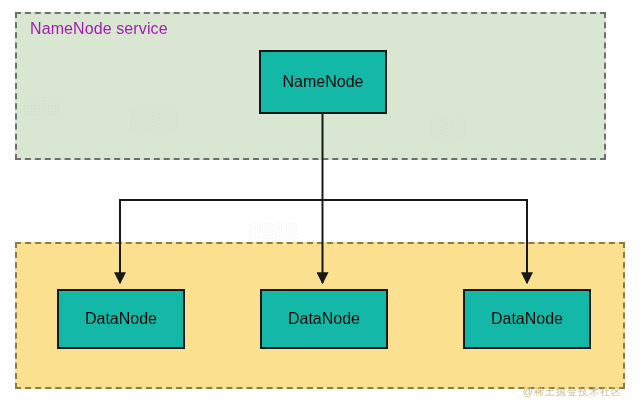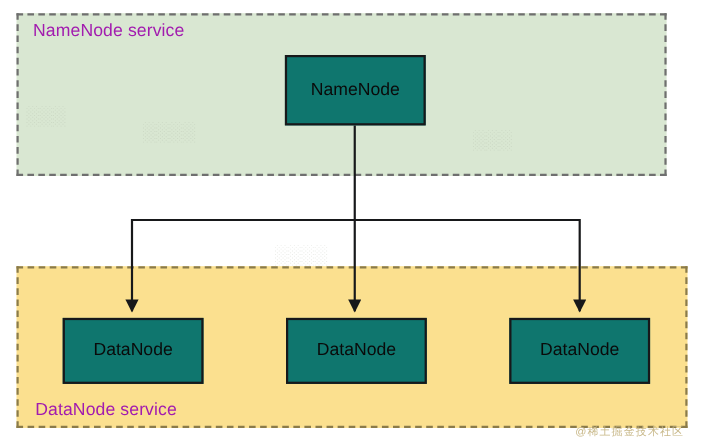--- a/index.html
+++ b/index.html
@@ -48,21 +48,21 @@
     left: 30px;
     top: 20px;
   }
   .label-datanode-service {
     left: 32px;
     top: 364px;
   }
   .node-box {
     position: absolute;
     box-sizing: border-box;
-    background: #0f766e;
+    background: #14b8a6;
     border: 2px solid #17181a;
     display: flex;
     align-items: center;
     justify-content: center;
     font-size: 16px;
     color: #0a0a0a;
     white-space: nowrap;
   }
   .box-namenode {
     left: 259px;
@@ -138,21 +138,20 @@
 
     <path d="M 322.5 114 L 322.5 283" fill="none" stroke="#17181a" stroke-width="2" marker-end="url(#arrowhead)"></path>
 
     <path d="M 322.5 200 L 120 200 L 120 283" fill="none" stroke="#17181a" stroke-width="2" marker-end="url(#arrowhead)"></path>
 
     <path d="M 322.5 200 L 527 200 L 527 283" fill="none" stroke="#17181a" stroke-width="2" marker-end="url(#arrowhead)"></path>
   </svg>
 
   <div class="zone-label label-namenode-service">NameNode service</div>
 
-  <div class="zone-label label-datanode-service">DataNode service</div>
 
   <div class="node-box box-namenode">NameNode</div>
 
   <div class="node-box box-datanode-1">DataNode</div>
 
   <div class="node-box box-datanode-2">DataNode</div>
 
   <div class="node-box box-datanode-3">DataNode</div>
 
   <div class="watermark">@稀土掘金技术社区</div>

